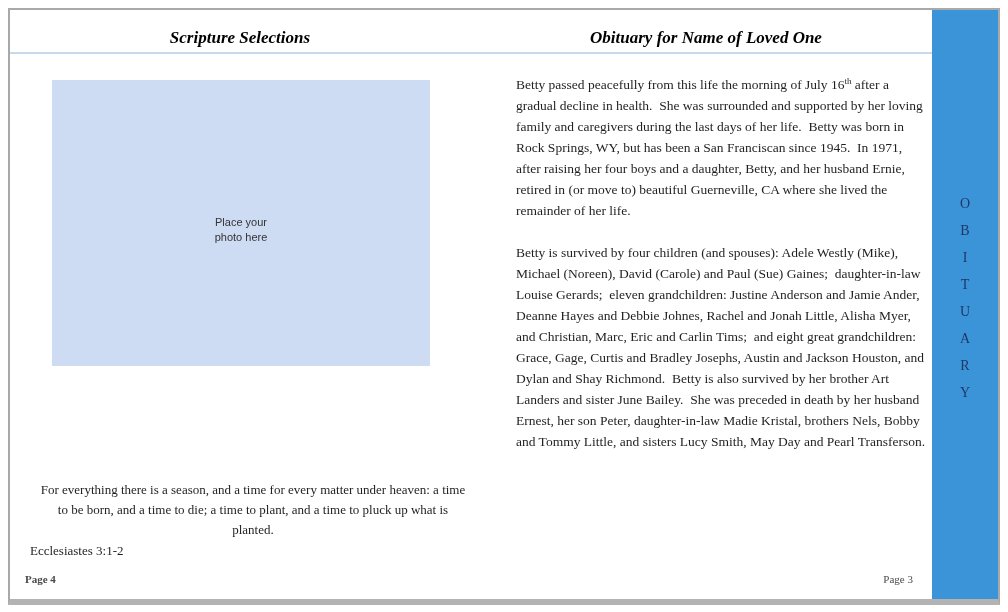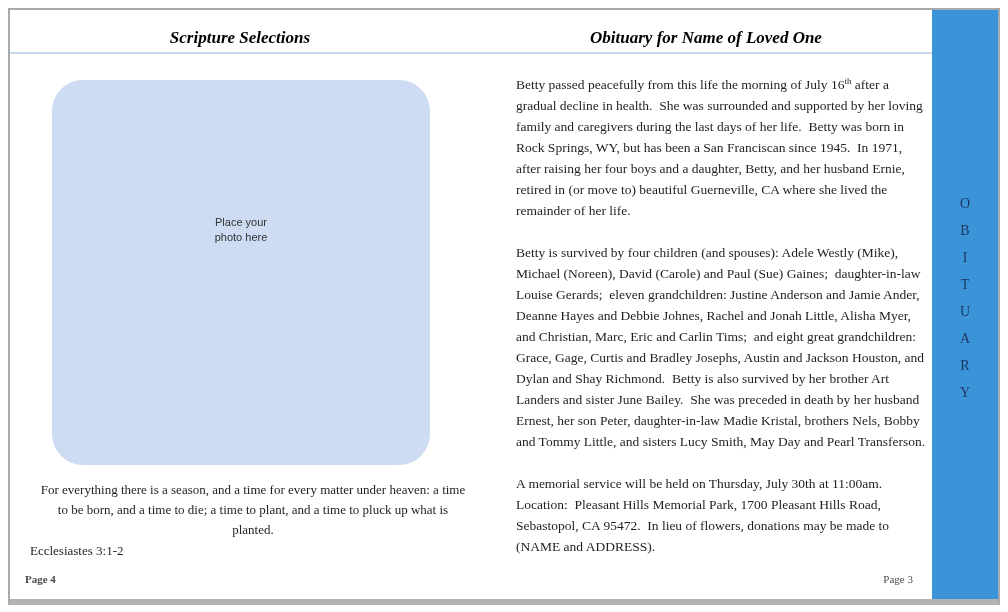--- a/index.html
+++ b/index.html
@@ -50,24 +50,23 @@
     font-weight: bold;
     font-style: italic;
     color: #000000;
     text-align: center;
   }
   .header-left  { left: 0;     width: 460px; }
   .header-right { left: 470px; width: 452px; }
   .photo-placeholder {
     position: absolute;
     left: 42px; top: 70px;
-    width: 378px; height: 385px;
+    width: 378px; height: 286px;
     background: #cedcf3;
     cursor: pointer;
-    border-radius: 31px;
   }
   .photo-placeholder-label {
     margin: 135px auto 0 auto;
     max-width: 80px;
     text-align: center;
     font-family: "Liberation Sans", sans-serif;
     font-size: 11px;
     line-height: 15px;
     color: #333333;
   }
@@ -127,21 +126,20 @@
   <div class="photo-placeholder">
     <div class="photo-placeholder-label">Place your photo here</div>
   </div>
 
   <div class="scripture">For everything there is a season, and a time for every matter under heaven: a time to be born, and a time to die; a time to plant, and a time to pluck up what is planted.</div>
   <div class="scripture-ref">Ecclesiastes 3:1-2</div>
 
   <div class="obituary-column">
     <p><span>Betty passed peacefully from this life the morning of July 16</span><sup>th</sup><span> after a gradual decline in health.  She was surrounded and supported by her loving family and caregivers during the last days of her life.  Betty was born in Rock Springs, WY, but has been a San Franciscan since 1945.  In 1971, after raising her four boys and a daughter, Betty, and her husband Ernie, retired in (or move to) beautiful Guerneville, CA where she lived the remainder of her life.</span></p>
     <p>Betty is survived by four children (and spouses): Adele Westly (Mike), Michael (Noreen), David (Carole) and Paul (Sue) Gaines;  daughter-in-law Louise Gerards;  eleven grandchildren: Justine Anderson and Jamie Ander, Deanne Hayes and Debbie Johnes, Rachel and Jonah Little, Alisha Myer, and Christian, Marc, Eric and Carlin Tims;  and eight great grandchildren: Grace, Gage, Curtis and Bradley Josephs, Austin and Jackson Houston, and Dylan and Shay Richmond.  Betty is also survived by her brother Art Landers and sister June Bailey.  She was preceded in death by her husband Ernest, her son Peter, daughter-in-law Madie Kristal, brothers Nels, Bobby and Tommy Little, and sisters Lucy Smith, May Day and Pearl Transferson.</p>
-    <p>A memorial service will be held on Thursday, July 30th at 11:00am.  Location:  Pleasant Hills Memorial Park, 1700 Pleasant Hills Road, Sebastopol, CA 95472.  In lieu of flowers, donations may be made to (NAME and ADDRESS).</p>
   </div>
 
   <div class="spine-band">
     <div class="spine-letters">
       <span>O</span>
       <span>B</span>
       <span>I</span>
       <span>T</span>
       <span>U</span>
       <span>A</span>

